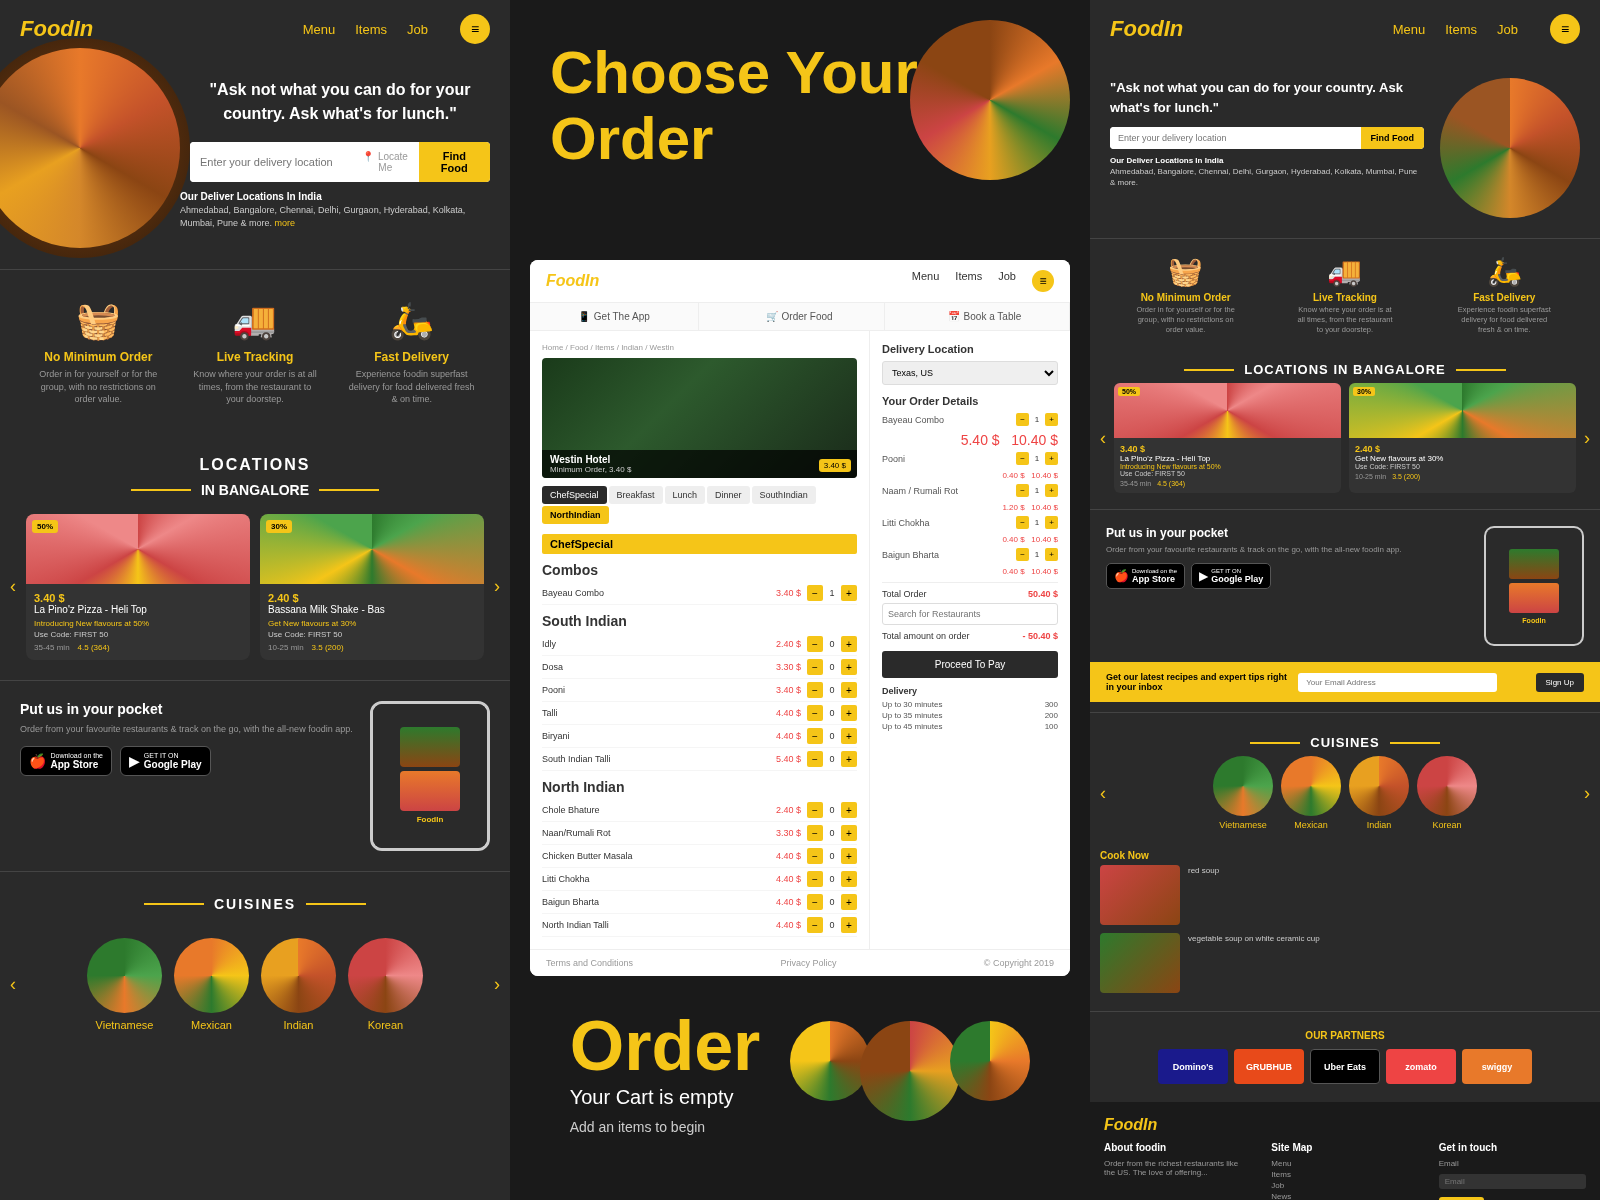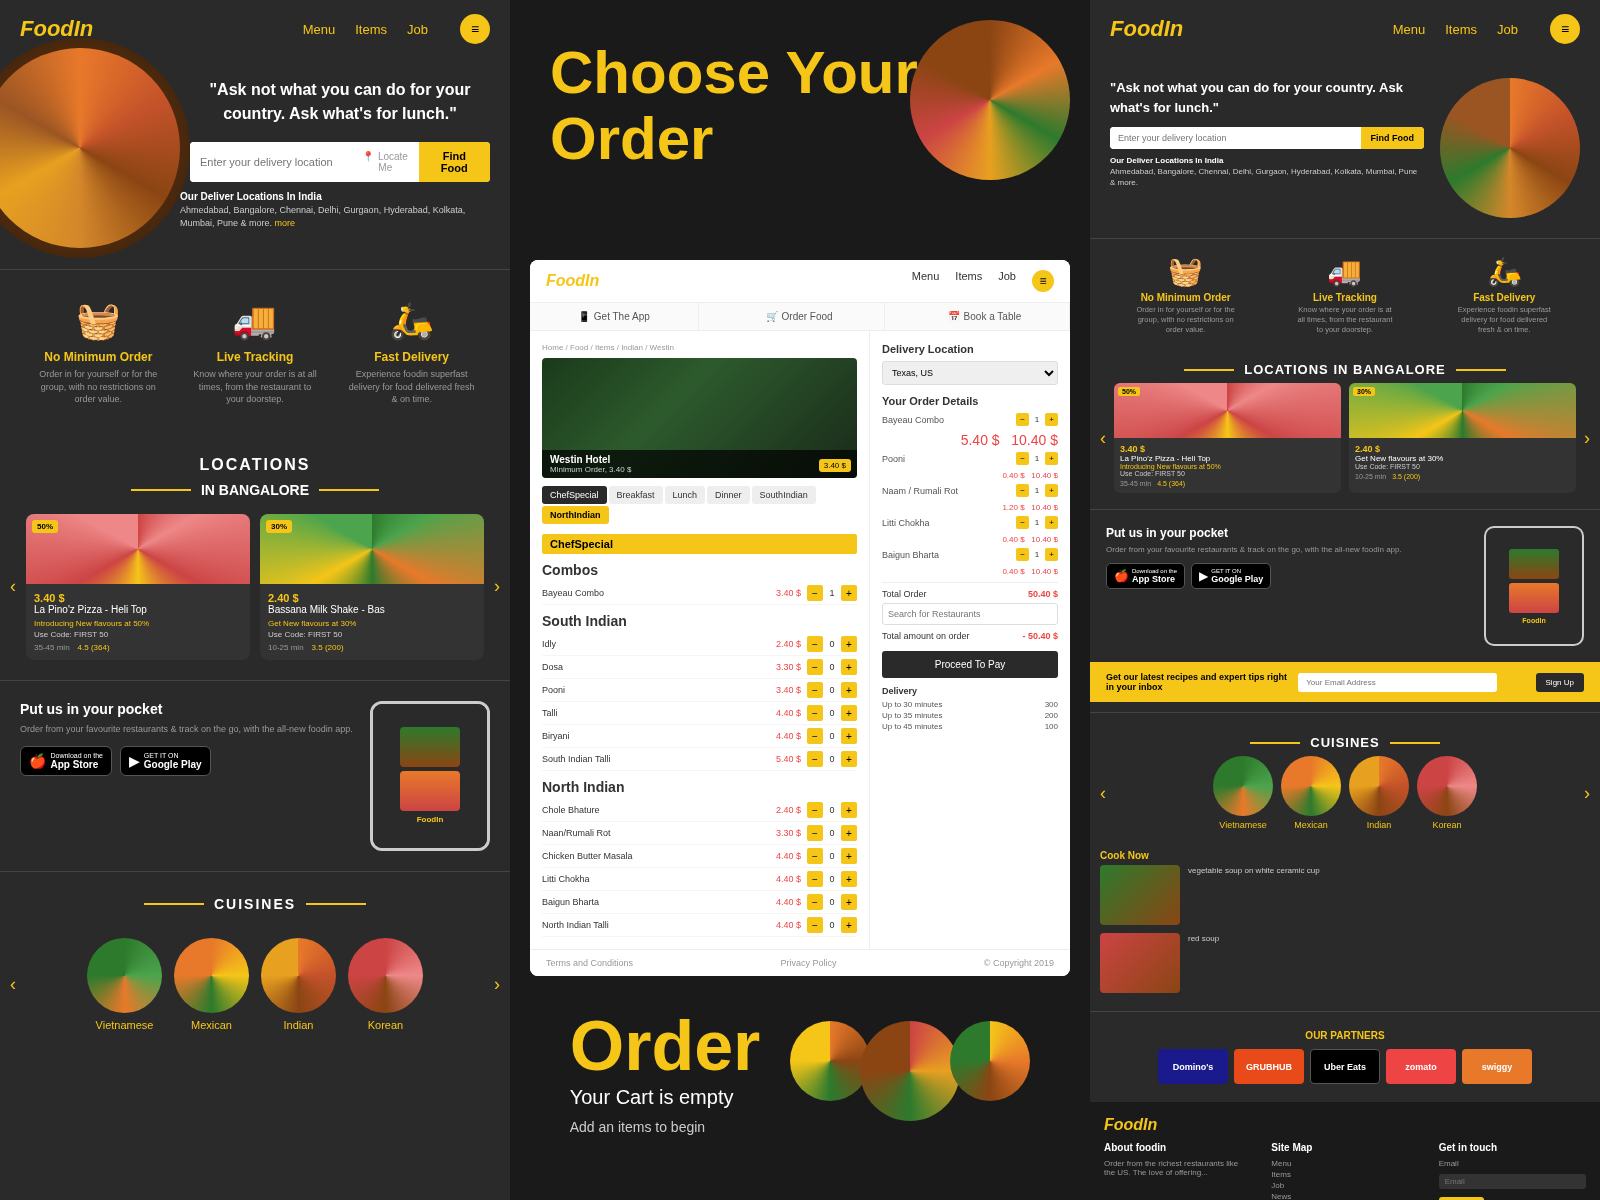--- a/index.html
+++ b/index.html
@@ -1138,26 +1138,26 @@
           <div class="p3-cuis-name">Korean</div>
         </div>
       </div>
       <button class="carousel-arrow">›</button>
     </div>
   </div>
 
   <div class="p3-blog">
     <div class="p3-blog-title">Cook Now</div>
     <div class="p3-blog-item">
+      <div class="p3-blog-img" style="background:linear-gradient(135deg,#c44,#8B4513);"></div>
+      <div class="p3-blog-text">red soup</div>
+    </div>
+    <div class="p3-blog-item">
       <div class="p3-blog-img" style="background:linear-gradient(135deg,#2d7a2d,#8B4513);"></div>
       <div class="p3-blog-text">vegetable soup on white ceramic cup</div>
-    </div>
-    <div class="p3-blog-item">
-      <div class="p3-blog-img" style="background:linear-gradient(135deg,#c44,#8B4513);"></div>
-      <div class="p3-blog-text">red soup</div>
     </div>
   </div>
 
   <div class="p3-partners">
     <div class="p3-partners-title">OUR PARTNERS</div>
     <div class="p3-partner-logos">
       <div class="p3-partner-logo" style="background:#1a1a8c;">Domino's</div>
       <div class="p3-partner-logo" style="background:#e84a1a;">GRUBHUB</div>
       <div class="p3-partner-logo" style="background:#000;border:1px solid #555;">Uber Eats</div>
       <div class="p3-partner-logo" style="background:#e44;">zomato</div>

